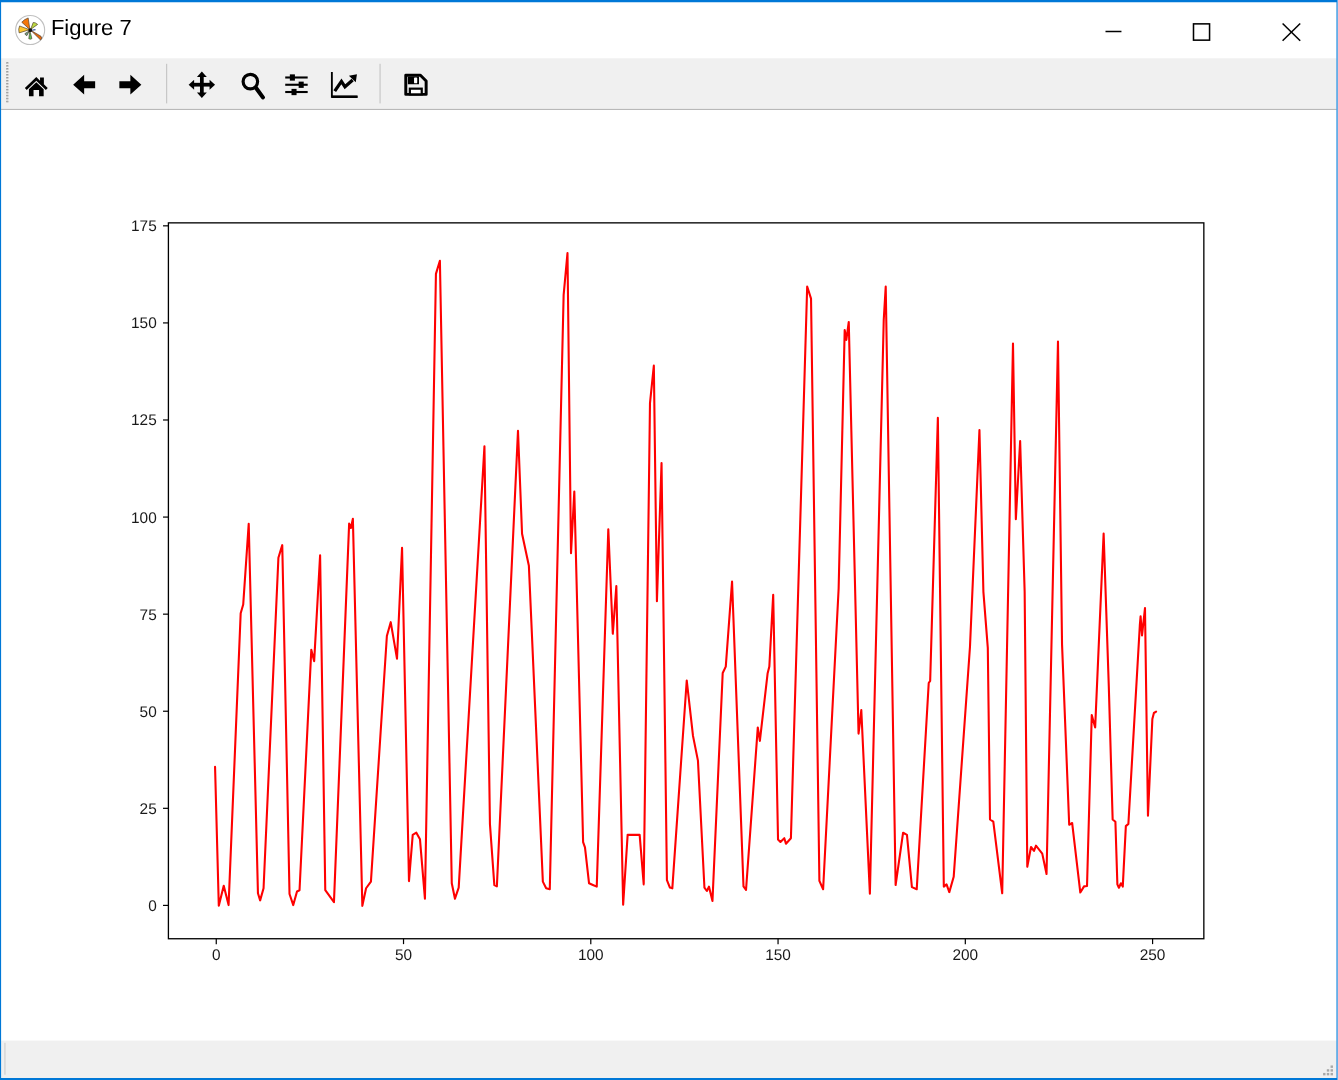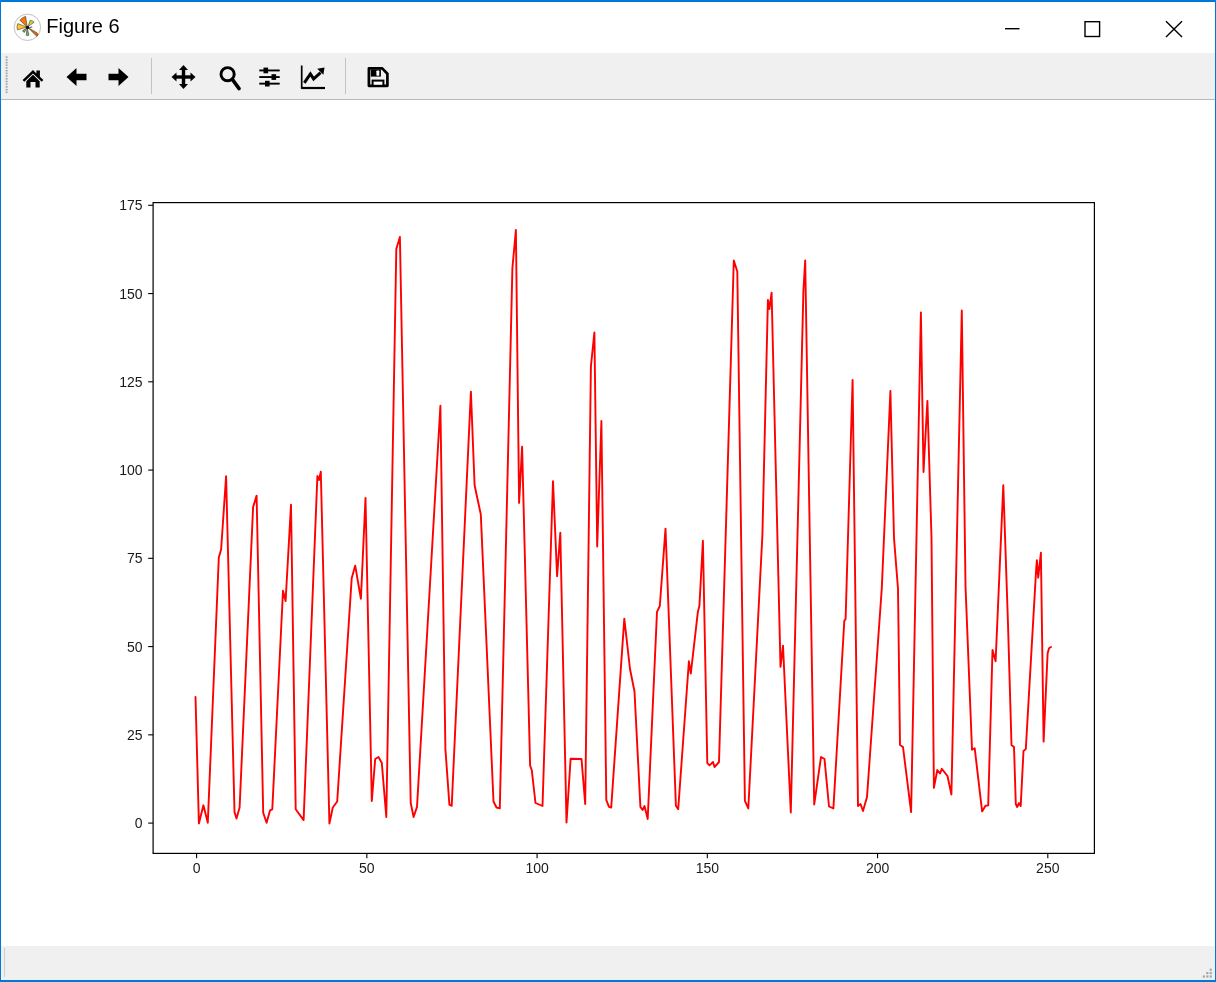--- a/index.html
+++ b/index.html
@@ -22,21 +22,21 @@
       <path d="M14.2 14 L6.8 7.2 L9.2 5 L12.6 3.3 Z" fill="#f4770b"></path>
       <path d="M14.8 13.8 L17.2 7.4 L19.2 7.8 L21.2 9.2 Z" fill="#bcd840"></path>
       <path d="M13.8 14 L4.8 10.6 L4.0 13.6 L4.4 16.9 Z" fill="#fdc62e"></path>
       <path d="M13.8 14.9 L9.6 17.6 L10.4 18.9 L11.4 19.4 Z" fill="#6fa287"></path>
       <path d="M14.1 14.8 L13.2 22.3 L14.8 22.6 L16.0 22.1 Z" fill="#59c457"></path>
       <path d="M14.9 14.5 L23.9 23.4 L25.1 21.6 L24.2 19.9 Z" fill="#e2670e"></path>
     </g>
     <path d="M16.4 13.9 L19.2 13.4 L19.4 14.6 L16.5 15.0 Z" fill="#3a59a5"></path>
     <circle cx="14.6" cy="14.4" r="1.7" fill="#111"></circle>
   </svg>
-  <div id="title">Figure 6</div>
+  <div id="title">Figure 7</div>
   <svg width="220" height="51" style="position:absolute;right:0;top:0;" viewBox="0 0 220 51">
     <g stroke="#000" stroke-width="1.4" fill="none">
       <line x1="10" y1="26.7" x2="24.5" y2="26.7"></line>
       <rect x="90" y="19.7" width="14.6" height="14.8"></rect>
       <line x1="171" y1="19.3" x2="187" y2="35"></line>
       <line x1="187" y1="19.3" x2="171" y2="35"></line>
     </g>
   </svg>
 </div>
 <div id="toolbar">

